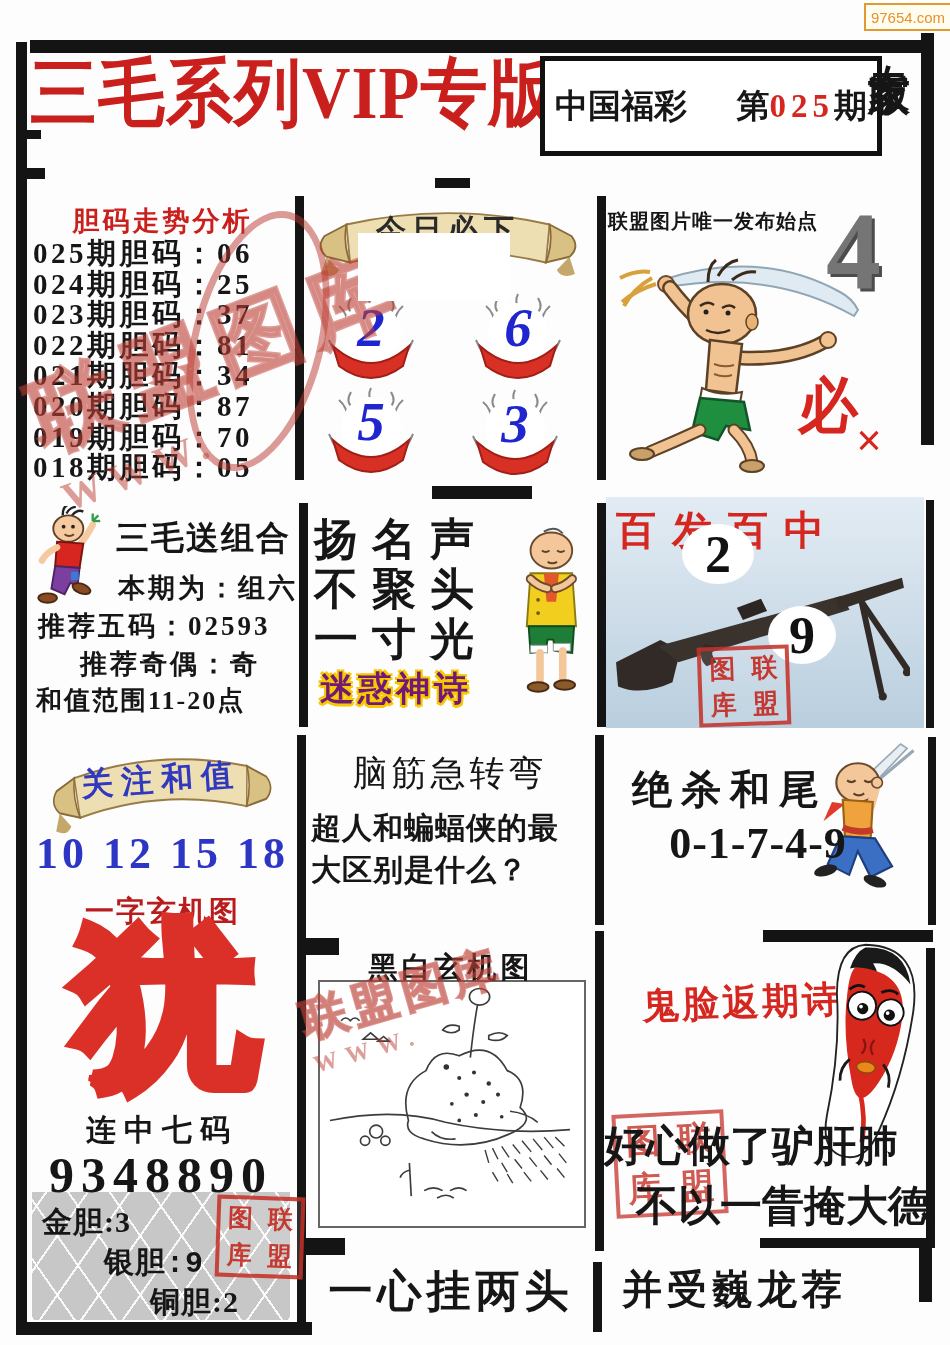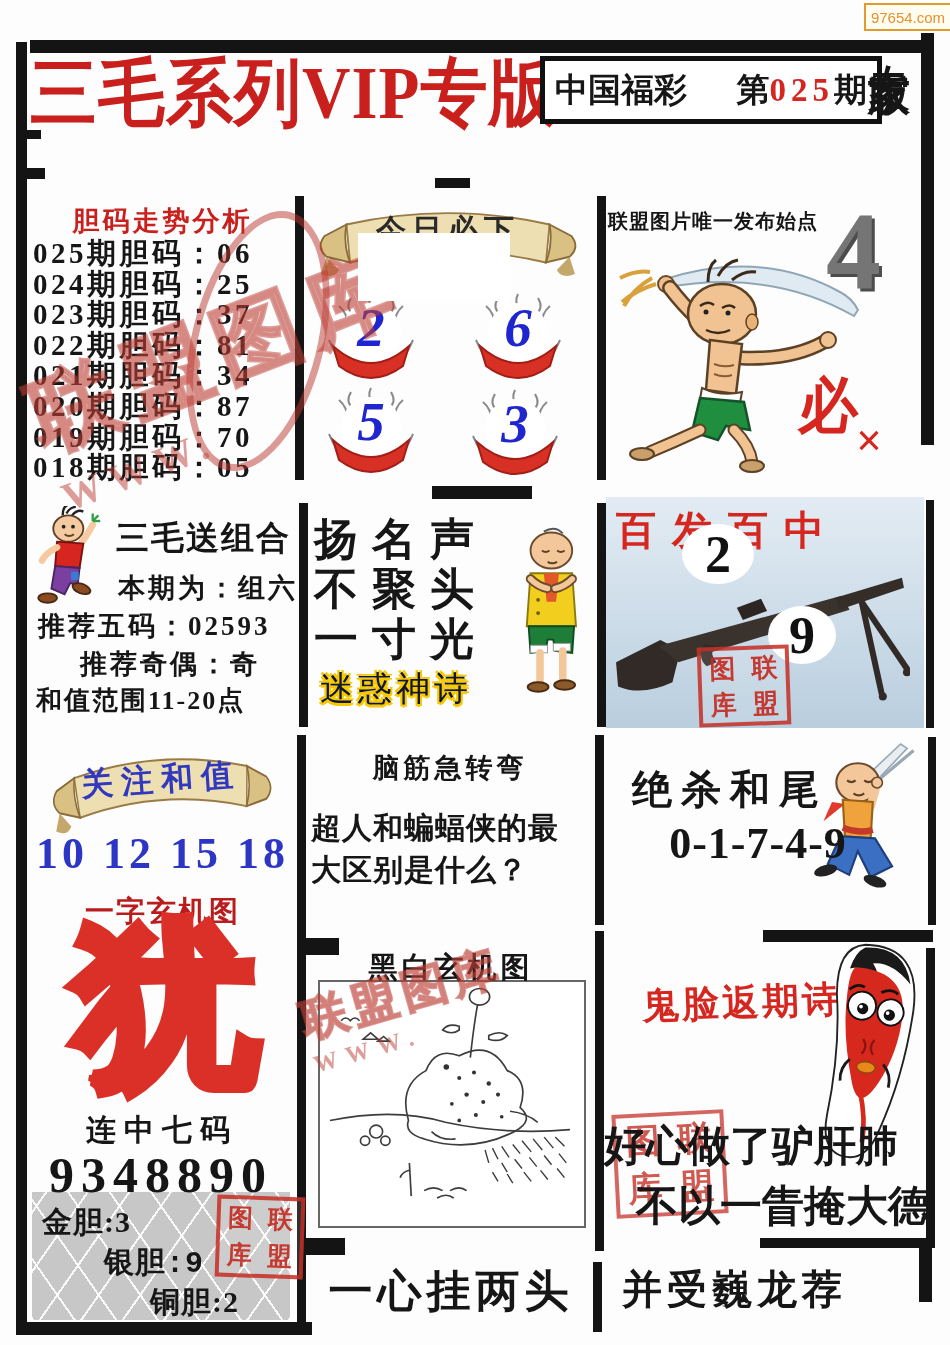--- a/index.html
+++ b/index.html
@@ -5,21 +5,21 @@
   html,body{margin:0;padding:0;background:#e9e9e9;}
   #page{position:relative;width:950px;height:1345px;background:#fdfdfd;overflow:hidden;
         font-family:"Liberation Serif","DejaVu Serif",serif;color:#161616;}
   .abs{position:absolute;}
   .bar{position:absolute;background:#141414;z-index:2;}
 
   
   .main-title{left:30px;top:48px;width:505px;font-size:67px;font-weight:900;color:#c9201d;
               letter-spacing:1px;transform:scaleY(1.1);white-space:nowrap;z-index:3;}
   .issue-box{left:540px;top:56px;width:312px;height:58px;border:5px solid #111;display:flex;
-             align-items:center;justify-content:space-between;padding:0 10px;z-index:3;background:#fff;}
+             align-items:center;justify-content:space-between;padding:16px 10px;z-index:3;background:#fff;}
   .issue-org{font-size:33px;font-weight:900;}
   .issue-no{font-size:33px;font-weight:900;white-space:nowrap;}
   .issue-no .num{color:#d5261f;letter-spacing:5px;}
   .edition{left:868px;top:30px;writing-mode:vertical-rl;text-orientation:upright;font-size:42px;
            font-weight:900;letter-spacing:6px;line-height:1;z-index:3;}
   .site-tag{left:864px;top:3px;width:84px;height:24px;border:2px solid #e09a2d;background:#fffdf0;
             color:#e8912c;font-family:"Liberation Sans","DejaVu Sans",sans-serif;font-size:15px;
             display:flex;align-items:center;justify-content:center;z-index:9;}
 
   
@@ -46,21 +46,21 @@
 
   
   .combo-title{left:116px;top:516px;font-size:33px;font-weight:900;letter-spacing:2px;z-index:3;}
   .combo-l1{left:118px;top:570px;font-size:27px;font-weight:900;letter-spacing:3px;z-index:3;}
   .combo-l2{left:38px;top:608px;font-size:27px;font-weight:900;letter-spacing:3px;z-index:3;}
   .combo-l3{left:80px;top:646px;font-size:27px;font-weight:900;letter-spacing:3px;z-index:3;}
   .combo-l4{left:36px;top:683px;font-size:26px;font-weight:900;letter-spacing:2px;z-index:3;}
 
   
   .poem-line{left:314px;width:200px;font-size:44px;font-weight:900;letter-spacing:14px;z-index:3;white-space:nowrap;}
-  .poem-cap{left:320px;top:666px;font-size:34px;font-weight:400;letter-spacing:4px;color:#0f172a;z-index:3;
+  .poem-cap{left:320px;top:666px;font-size:34px;font-weight:700;letter-spacing:4px;color:#701a75;z-index:3;
             text-shadow:-2px -2px 0 #f8c800,2px -2px 0 #f8c800,-2px 2px 0 #f8c800,2px 2px 0 #f8c800,0 3px 0 #f8c800;text-align:right;}
 
   
   .baifa-box{left:606px;top:497px;width:318px;height:231px;background:linear-gradient(#e3ecf4,#b9cede);z-index:2;}
   .baifa-title{left:616px;top:503px;width:300px;font-size:40px;font-weight:900;color:#d5261f;
                letter-spacing:16px;z-index:3;white-space:nowrap;}
   .oval-num{z-index:4;display:flex;align-items:center;justify-content:center;background:#fff;
             border-radius:50%;font-size:52px;font-weight:900;color:#111;}
 
   
@@ -81,21 +81,21 @@
   .lz-title{left:32px;top:1110px;width:260px;text-align:center;font-size:30px;font-weight:900;
             letter-spacing:8px;z-index:3;}
   .lz-nums{left:28px;top:1146px;width:266px;text-align:center;font-size:50px;font-weight:900;
            letter-spacing:7px;z-index:3;white-space:nowrap;}
   .lz-gray{left:32px;top:1192px;width:258px;height:128px;background-color:#c7c7c7;z-index:2;
            background-image:repeating-linear-gradient(55deg,rgba(255,255,255,.9) 0 2px,transparent 2px 34px),
                             repeating-linear-gradient(-55deg,rgba(255,255,255,.9) 0 2px,transparent 2px 34px);}
   .lz-line{font-size:30px;font-weight:900;z-index:3;letter-spacing:1px;}
 
   
-  .riddle-title{left:306px;top:750px;width:288px;text-align:center;font-size:27px;font-weight:700;
+  .riddle-title{left:306px;top:750px;width:288px;text-align:center;font-size:35px;font-weight:400;
                 letter-spacing:4px;z-index:3;}
   .riddle-l{left:311px;width:282px;font-size:30px;font-weight:900;letter-spacing:1px;z-index:3;white-space:nowrap;}
 
   
   .jusha-title{left:632px;top:762px;font-size:40px;font-weight:900;letter-spacing:9px;z-index:3;white-space:nowrap;}
   .jusha-nums{left:608px;top:818px;width:300px;text-align:center;font-size:44px;font-weight:900;
               letter-spacing:1px;z-index:3;white-space:nowrap;}
 
   
   .hb-title{left:326px;top:948px;width:250px;text-align:center;font-size:29px;font-weight:900;

